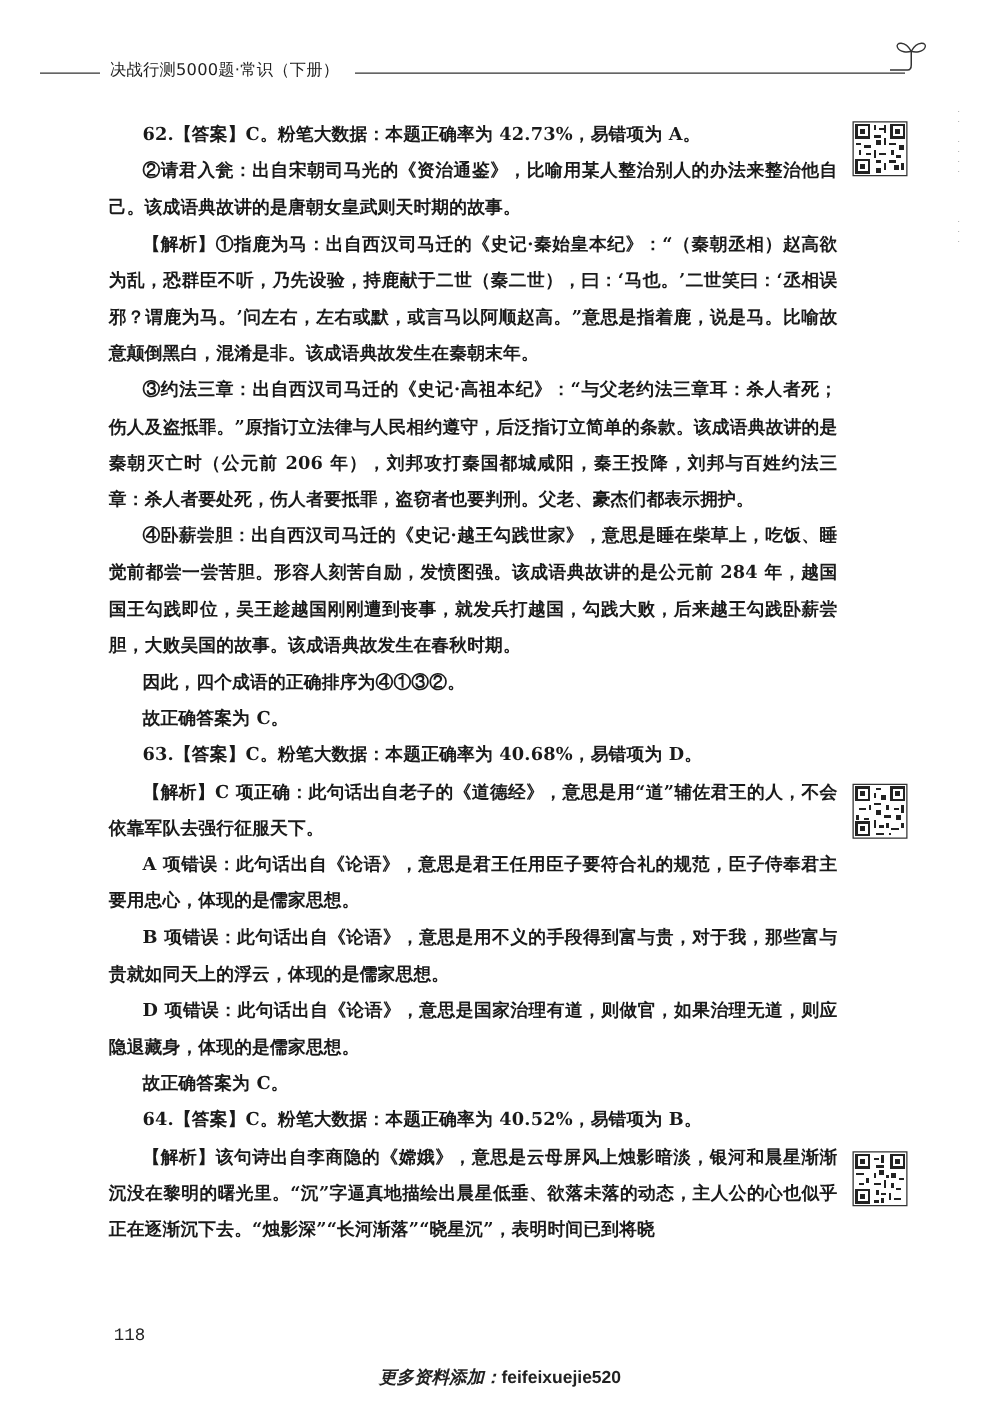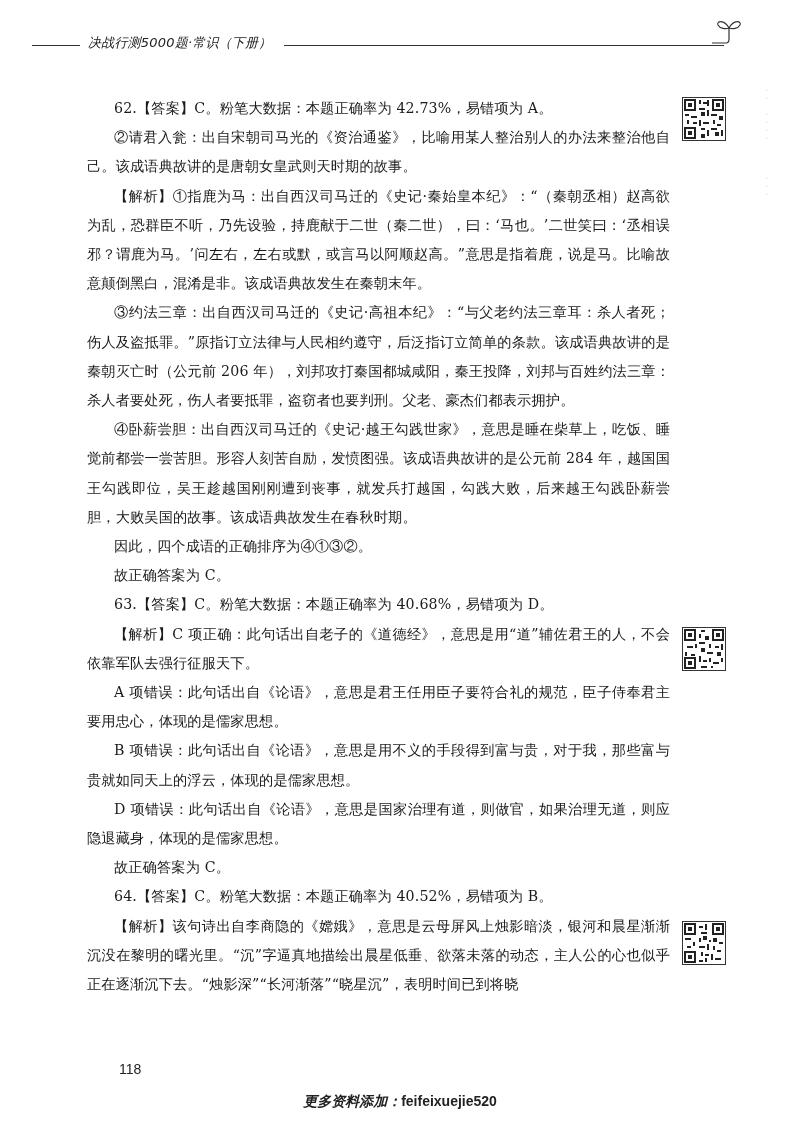--- a/index.html
+++ b/index.html
@@ -1,51 +1,51 @@
 <!DOCTYPE html>
 <html><head>
   <meta charset="utf-8">
   <style>
     html, body { margin: 0; padding: 0; }
     body {
       width: 800px; height: 1128px; background: #ffffff; position: relative; overflow: hidden;
       font-family: "DejaVu Serif", "Liberation Serif", serif; color: #1a1a1a;
     }
     .header {
-      position: absolute; left: 0; top: 27px; width: 800px; height: 30px; font-style: italic;
+      position: absolute; left: 0; top: 40px; width: 800px; height: 30px;
     }
     .header .line-left {
       position: absolute; left: 32px; top: 18px; width: 48px; height: 1px; background: #333;
     }
     .header .title {
       position: absolute; left: 88px; top: 7px; font-family: "DejaVu Sans", "Liberation Sans", sans-serif;
       font-size: 13px; color: #222; letter-spacing: 0.2px; white-space: nowrap;
     }
     .header .line-right {
       position: absolute; left: 284px; top: 18px; width: 440px; height: 1px; background: #333;
     }
     .header .sprout {
       position: absolute; left: 712px; top: -14px; width: 40px; height: 34px;
     }
     .content {
       position: absolute; left: 87px; top: 94px; width: 583px;
       font-size: 14.2px; line-height: 29.2px; letter-spacing: 0.15px;
     }
     .content p { margin: 0; text-align: justify; }
-    .content p.ind { text-indent: 27px; }
+    .content p.ind { text-indent: 27px; font-weight: bold; }
     .qr {
       position: absolute; width: 42px; height: 42px; border: 1px solid #333;
       background: #fff;
     }
     .qr svg { display: block; }
     .dots {
       position: absolute; left: 766px; width: 2px; color: #999; font-size: 6px; line-height: 8px;
     }
     .page-num {
-      position: absolute; left: 91px; top: 1061px; font-family: Liberation Sans, sans-serif; font-size: 14px; color: #222; margin-left: 28px;
+      position: absolute; left: 91px; top: 1061px; font-family: Liberation Mono, monospace; font-size: 14px; color: #222;
     }
     .footer-note {
       position: absolute; left: 0; width: 800px; top: 1093px; text-align: center;
       font-size: 14px; color: #222; font-weight: bold;
     }
     .footer-note .cn { font-family: "DejaVu Serif", serif; font-weight: bold; font-style: italic; }
     .footer-note .id { font-family: "Liberation Sans", sans-serif; font-weight: bold; }
   </style>
 </head>
 <body>

